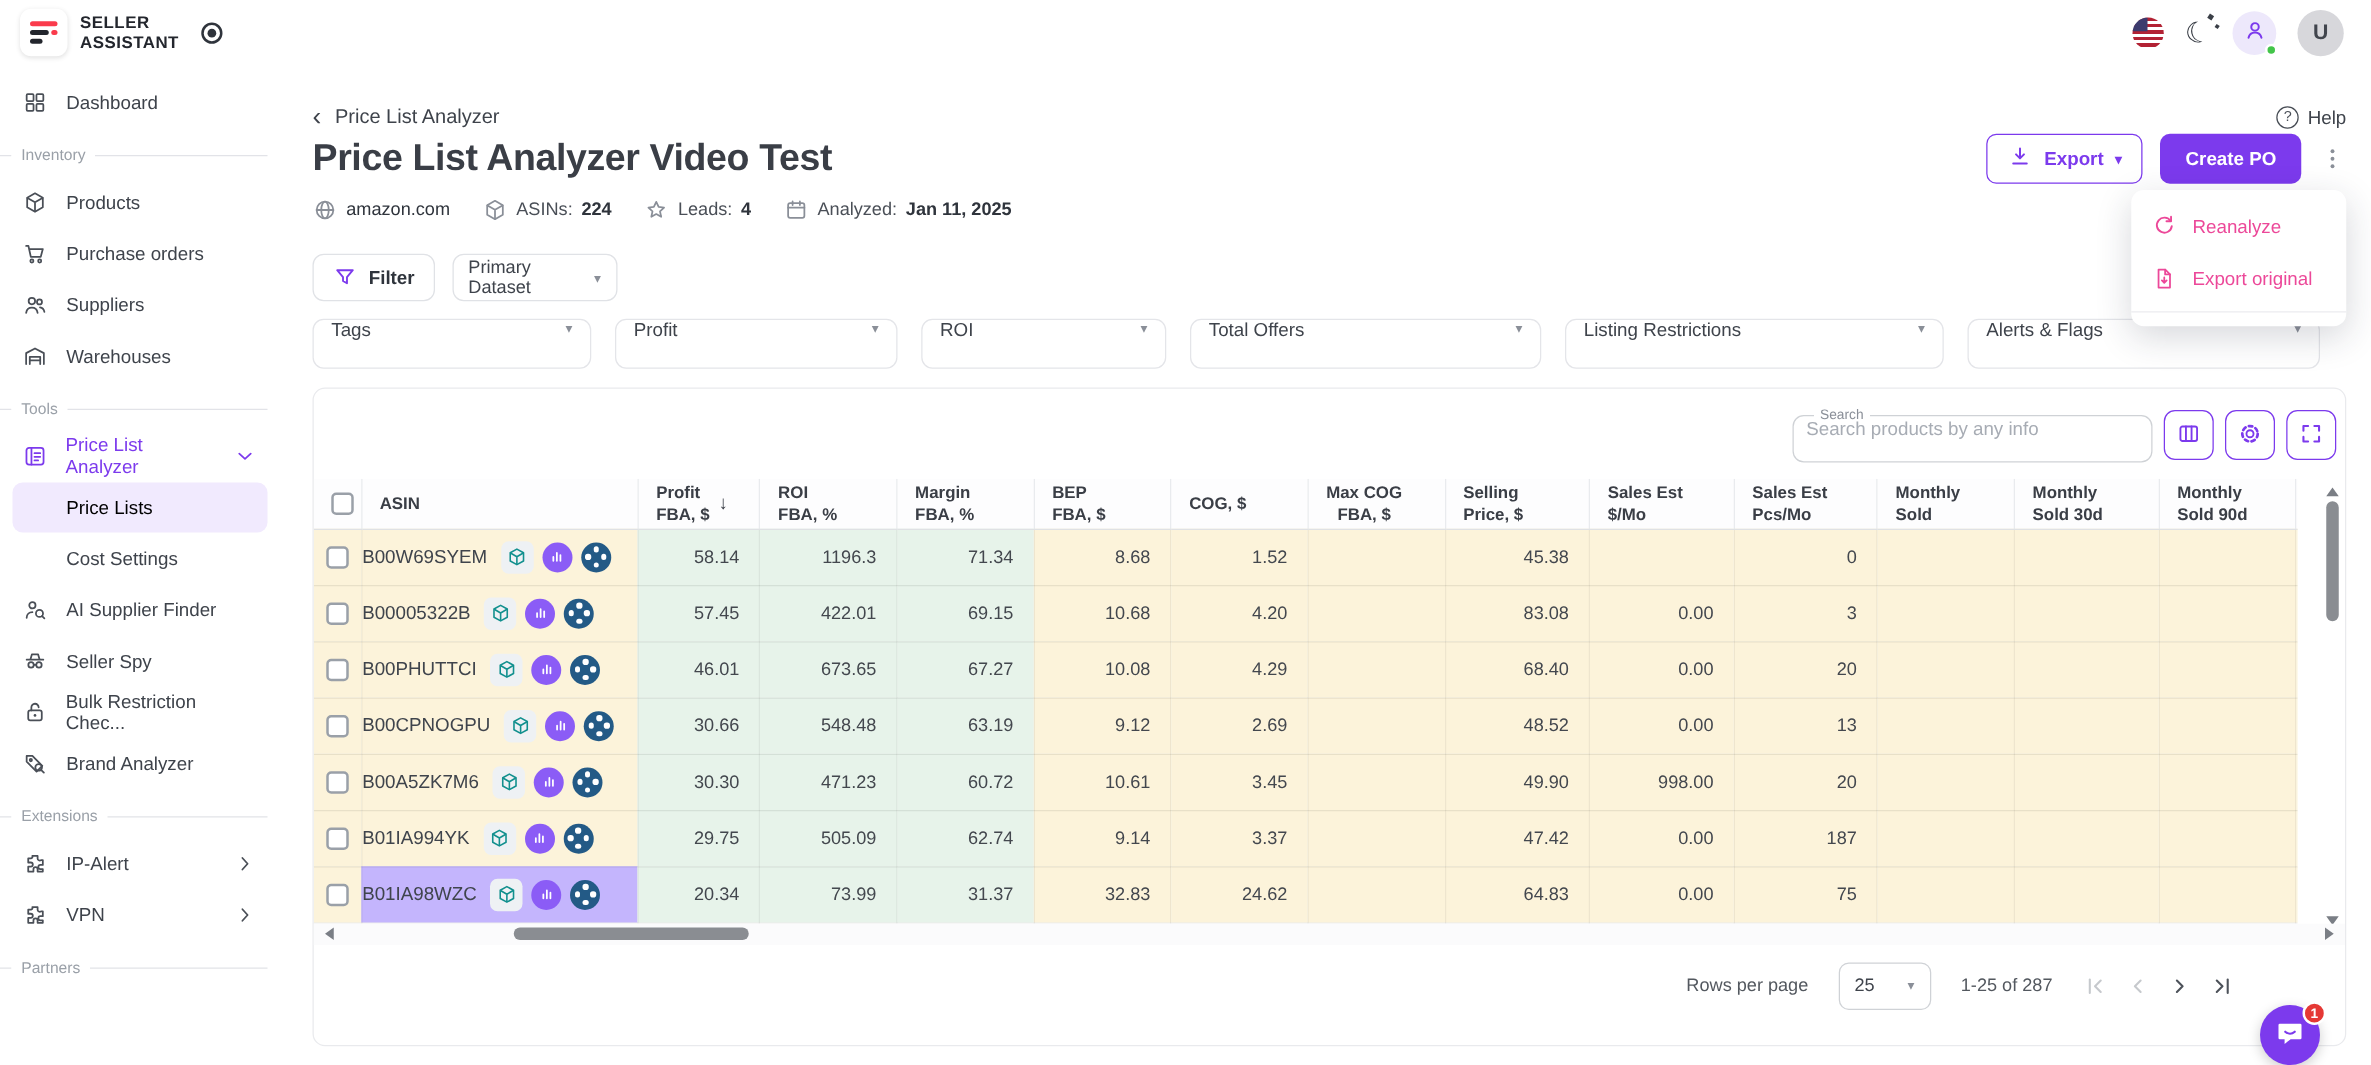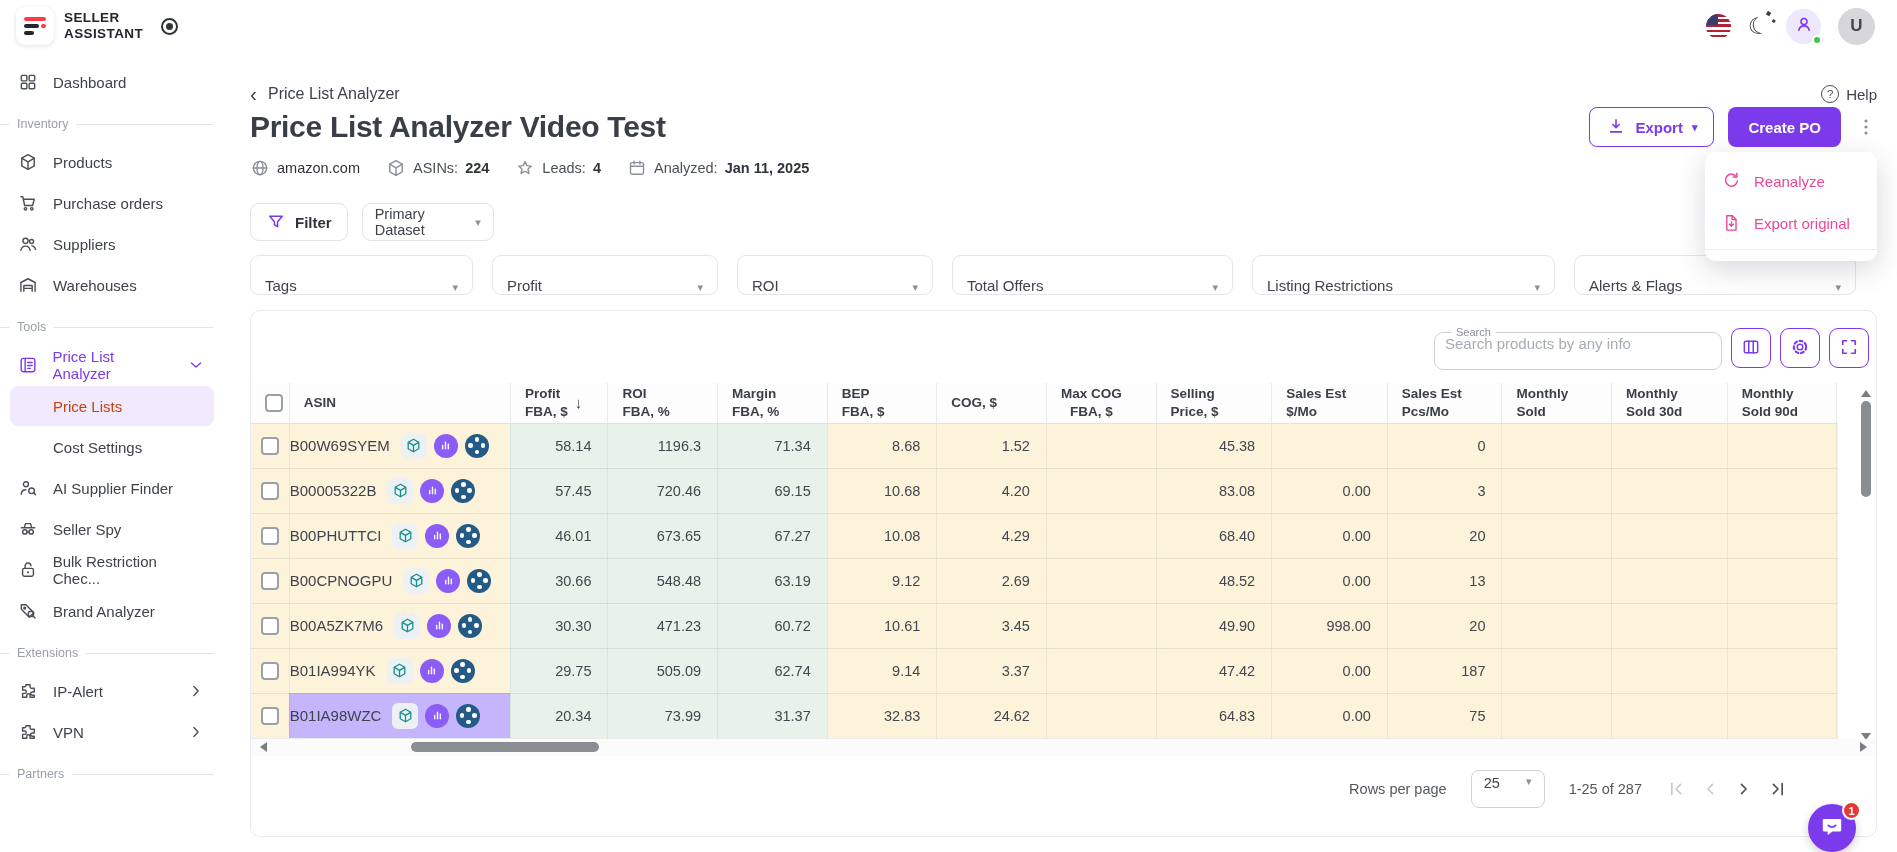--- a/index.html
+++ b/index.html
@@ -36,21 +36,21 @@
   .avatar { width:37px; height:37px; border-radius:50%; background:#D7D7DB; color:#41454d;
     font-weight:700; font-size:17px; display:flex; align-items:center; justify-content:center; cursor:pointer; }
 
   
   .sidebar { position:absolute; top:52px; left:0; bottom:0; width:226px; padding:10px 12px 0 10px; }
   .nav-item { height:40px; display:flex; align-items:center; gap:13px; padding:0 8px;
     font-size:15px; color:#3e434b; border-radius:8px; cursor:pointer; margin-bottom:1px; }
   .nav-item .nav-ico { width:22px; display:flex; color:#4a4f57; }
   .nav-item.active, .nav-item.active .nav-ico, .nav-item.active .nav-chev { color:#7C3AED; }
   .nav-item.sub { padding-left:43px; }
-  .nav-item.selected { background:#F1EAFE; color:#c2410c; }
+  .nav-item.selected { background:#F1EAFE; color:#000000; }
   .nav-chev { margin-left:auto; display:flex; color:#4a4f57; }
   .nav-section { display:flex; align-items:center; gap:8px; color:#9aa0a8; font-size:12.5px;
     margin:15px 0 11px; white-space:nowrap; }
   .nav-section::before { content:""; width:9px; height:1px; background:#e2e3e8; margin-left:-10px; }
   .nav-section::after { content:""; flex:1; height:1px; background:#e2e3e8; }
 
   
   .main { position:absolute; top:52px; left:226px; right:0; bottom:0; padding:0 20px 0 24px; }
   .breadcrumb-row { display:flex; justify-content:space-between; align-items:center; margin-top:33px; }
   .breadcrumb { display:flex; align-items:center; gap:11px; font-size:16px; color:#3e434b; cursor:pointer; }
@@ -75,21 +75,21 @@
   .filter-row { margin-top:25px; display:flex; gap:14px; }
   .btn-filter { height:38px; padding:0 15px; display:flex; align-items:center; gap:9px;
     border:1px solid #e0e2e6; border-radius:9px; background:#fff; font-size:15px; font-weight:600;
     color:#2f343c; cursor:pointer; font-family:inherit; }
   .btn-filter .fi { display:flex; color:#7C3AED; }
   .dataset-select { height:38px; width:132px; padding:0 12px; display:flex; align-items:center;
     justify-content:space-between; border:1px solid #e0e2e6; border-radius:9px; font-size:14.5px;
     color:#3e434b; cursor:pointer; }
   .dataset-select .caret, .chip .caret, .rpp-select .caret { color:#8a8f98; font-size:11px; }
   .chips-row { margin-top:14px; display:flex; gap:19px; }
-  .chip { height:40px; border:1px solid #e4e5e9; border-radius:9px; display:flex; align-items:flex-end;
+  .chip { height:40px; border:1px solid #e4e5e9; border-radius:9px; display:flex; align-items:flex-start;
     justify-content:space-between; padding:0 14px; font-size:15px; color:#3e434b; cursor:pointer; background:#fff; }
 
   
   .card { margin-top:15px; height:527px; border:1px solid #e9eaed; border-radius:10px; position:relative; background:#fff; }
   .card-toolbar { display:flex; justify-content:flex-end; align-items:center; gap:9px; padding:15px 7px 13px 20px; }
   .search-field { width:288px; height:44px; border:1px solid #cfd2d6; border-radius:9px; padding:0 10px; }
   .search-field legend { font-size:11px; color:#8a8f98; padding:0 5px; margin-left:6px; }
   .search-field input { width:100%; border:0; outline:0; font-family:inherit; font-size:15px;
     color:#3f444c; transform:translateY(-3px); background:transparent; }
   .search-field input::placeholder { color:#a7acb4; }
@@ -138,21 +138,21 @@
     border-right:7px solid #7a7e85; margin-left:9px; cursor:pointer; }
   .hscroll .tri-right { width:0; height:0; border-top:5px solid transparent; border-bottom:5px solid transparent;
     border-left:7px solid #7a7e85; margin-left:auto; margin-right:9px; cursor:pointer; }
   .hscroll .hthumb { position:absolute; left:160px; width:188px; height:10px; background:#8a8d92;
     border-radius:5px; cursor:grab; }
 
   
   .pagination { display:flex; align-items:center; justify-content:flex-end; gap:24px; padding:14px 88px 0 0; }
   .rpp-label { font-size:14.5px; color:#53585f; }
   .rpp-select { width:74px; height:38px; border:1px solid #cfd2d6; border-radius:8px; display:flex;
-    align-items:flex-start; justify-content:space-between; padding:4px 12px; font-size:14.5px; color:#3f444c; cursor:pointer; }
+    align-items:center; justify-content:space-between; padding:4px 12px; font-size:14.5px; color:#3f444c; cursor:pointer; }
   .range-label { font-size:14.5px; color:#53585f; }
   .pg-btns { display:flex; align-items:center; gap:14px; }
   .pg-btn { display:flex; cursor:pointer; color:#4d525a; }
   .pg-btn.disabled { color:#c6c9cd; cursor:default; }
 
   
   .context-menu { position:absolute; top:100px; right:20px; width:172px; background:#fff;
     border-radius:10px; box-shadow:0 8px 28px rgba(35,38,60,.18); padding:8px 0 6px; z-index:40; }
   .menu-item { display:flex; align-items:center; gap:13px; height:42px; padding:0 16px;
     font-size:15px; color:#ec4899; cursor:pointer; }
@@ -674,21 +674,21 @@
                     </span>
                     <span class="ico-circle ico-dots">
                       <i class="d1"></i>
                       <i class="d2"></i>
                       <i class="d3"></i>
                       <i class="d4"></i>
                     </span>
                   </div>
                 </td>
                 <td class="num green">57.45</td>
-                <td class="num green">720.46</td>
+                <td class="num green">422.01</td>
                 <td class="num green">69.15</td>
                 <td class="num cream">10.68</td>
                 <td class="num cream">4.20</td>
                 <td class="num cream"></td>
                 <td class="num cream">83.08</td>
                 <td class="num cream">0.00</td>
                 <td class="num cream">3</td>
                 <td class="num cream"></td>
                 <td class="num cream"></td>
                 <td class="num cream"></td>

